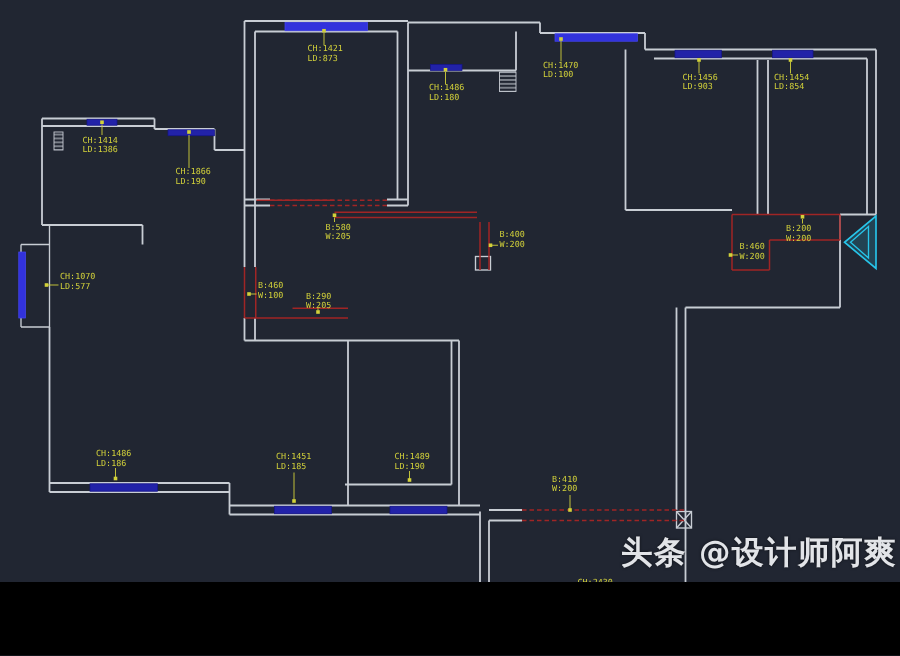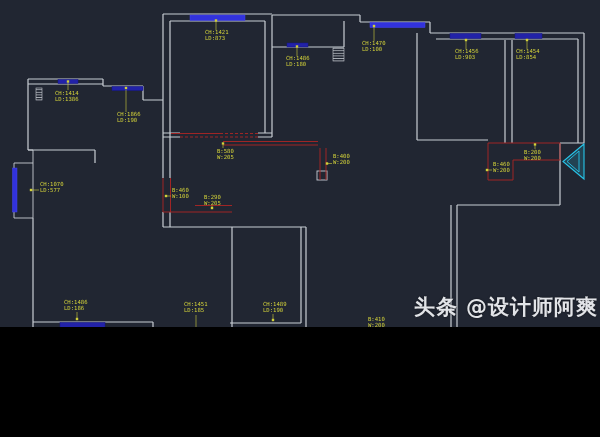--- a/index.html
+++ b/index.html
@@ -1,20 +1,20 @@
 <!DOCTYPE html>
 <html><head>
 <meta charset="utf-8">
 <style>
   :root{
     --bg:#212632; --wall:#c8cdd4; --win:#2222a8; --winb:#3232dc;
     --red:#a02525; --yellow:#d2d13a; --cyan:#27c5ea; --wm:#e2e4e8;
   }
   html,body{margin:0;padding:0;background:#000;}
-  #stage{position:relative;width:600px;height:327px;background:var(--bg);overflow:hidden;
+  #stage{position:relative;width:600px;height:388px;background:var(--bg);overflow:hidden;
          font-family:"DejaVu Sans",sans-serif;}
   svg{position:absolute;left:0;top:0;}
   .wall{stroke:var(--wall);stroke-width:1.2;fill:none;}
   .thin{stroke-width:0.9;}
   .red{stroke:var(--red);stroke-width:1;fill:none;}
   .reddash{stroke:var(--red);stroke-width:1;fill:none;stroke-dasharray:3 2;}
   .winrect{fill:var(--win);stroke:#15158a;stroke-width:0.5;}
   .winrect.bright{fill:var(--winb);stroke:#4444ee;}
   .lbl{font-family:"DejaVu Sans Mono",monospace;font-size:5.6px;fill:var(--yellow);}
   .leader{stroke:var(--yellow);stroke-width:0.6;}

